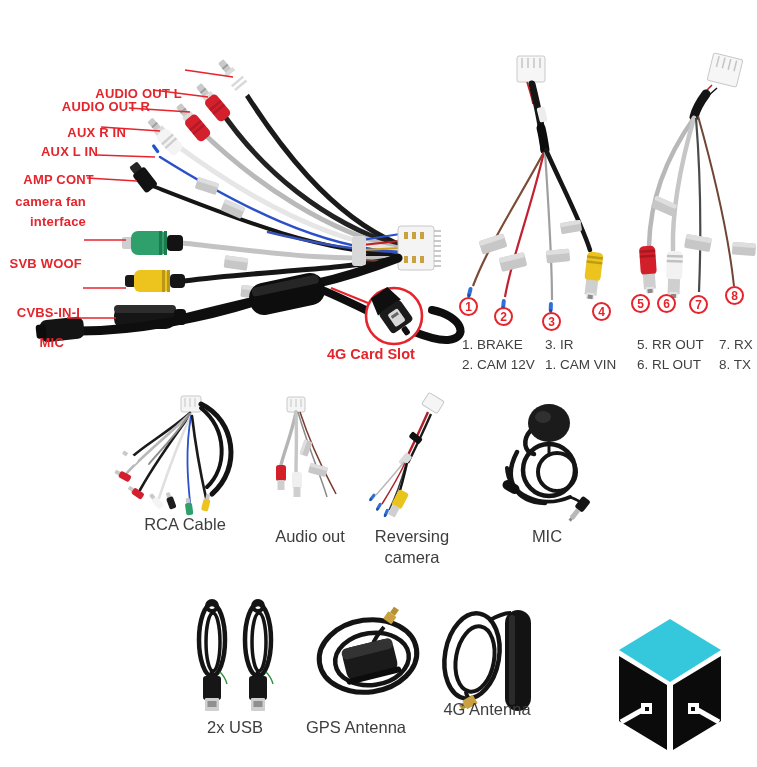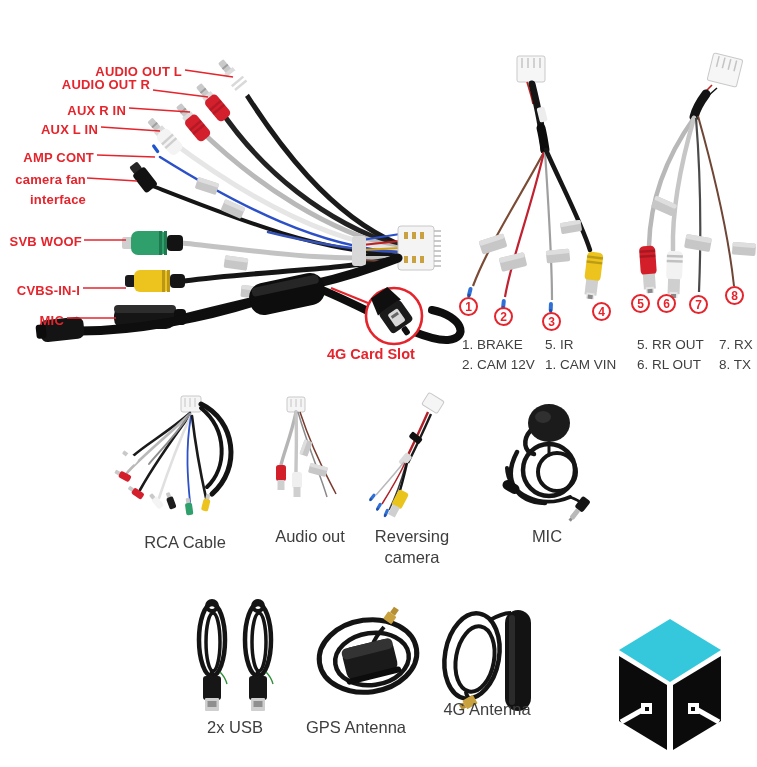--- a/index.html
+++ b/index.html
@@ -4,21 +4,21 @@
 <style>
   html,body{margin:0;padding:0;}
   body{
     width:757px;height:767px;position:relative;overflow:hidden;
     background:#ffffff;
     font-family:"Liberation Sans", sans-serif;
   }
   #art{position:absolute;left:0;top:0;width:757px;height:767px;}
   .port-label{
     position:absolute;color:#e5242c;font-weight:bold;font-size:13px;
-    text-align:right;line-height:1.5;letter-spacing:.2px;
+    text-align:right;line-height:1.5;letter-spacing:.2px;margin-top:22px;
   }
   .callout-label{
     position:absolute;color:#e5242c;font-weight:bold;font-size:14.5px;
     text-align:left;
   }
   .marker{
     position:absolute;width:19px;height:19px;border:2px solid #e5242c;
     border-radius:50%;box-sizing:border-box;background:rgba(255,255,255,.85);
     color:#e5242c;font-weight:bold;font-size:12px;
     display:flex;align-items:center;justify-content:center;
@@ -421,29 +421,29 @@
 <div class="marker" style="left:494px;top:307px">2</div>
 <div class="marker" style="left:542px;top:312px">3</div>
 <div class="marker" style="left:592px;top:302px">4</div>
 <div class="marker" style="left:631px;top:294px">5</div>
 <div class="marker" style="left:657px;top:294px">6</div>
 <div class="marker" style="left:689px;top:295px">7</div>
 <div class="marker" style="left:725px;top:286px">8</div>
 
 <div class="legend">
   <span>1. BRAKE</span>
-  <span>5. IR</span>
+  <span>3. IR</span>
   <span>5. RR OUT</span>
   <span>7. RX</span>
   <span>2. CAM 12V</span>
   <span>1. CAM VIN</span>
   <span>6. RL OUT</span>
   <span>8. TX</span>
 </div>
 
-<div class="item-label" style="left:125px;top:532px;width:120px">RCA Cable</div>
+<div class="item-label" style="left:125px;top:514px;width:120px">RCA Cable</div>
 <div class="item-label" style="left:250px;top:526px;width:120px">Audio out</div>
 <div class="item-label" style="left:357px;top:526px;width:110px">Reversing camera</div>
 <div class="item-label" style="left:487px;top:526px;width:120px">MIC</div>
 
 <div class="item-label" style="left:175px;top:717px;width:120px">2x USB</div>
 <div class="item-label" style="left:296px;top:717px;width:120px">GPS Antenna</div>
 <div class="item-label" style="left:427px;top:699px;width:120px">4G Antenna</div>
 
 </body></html>

